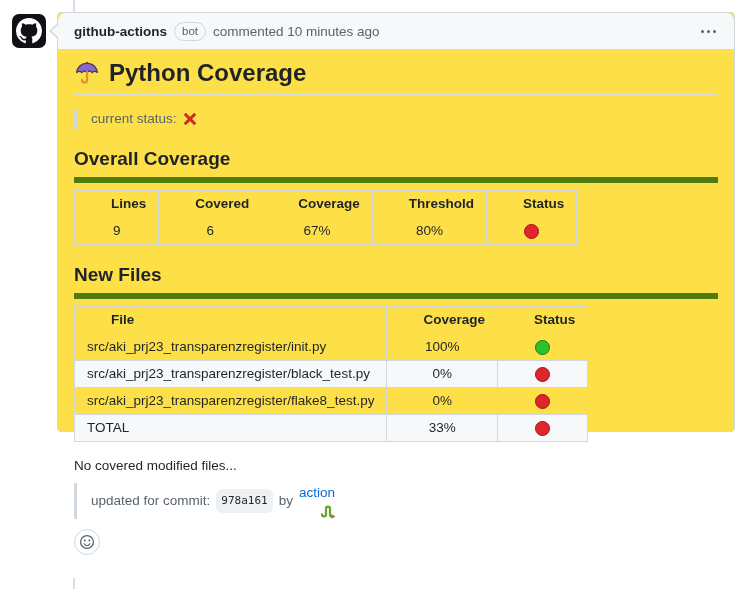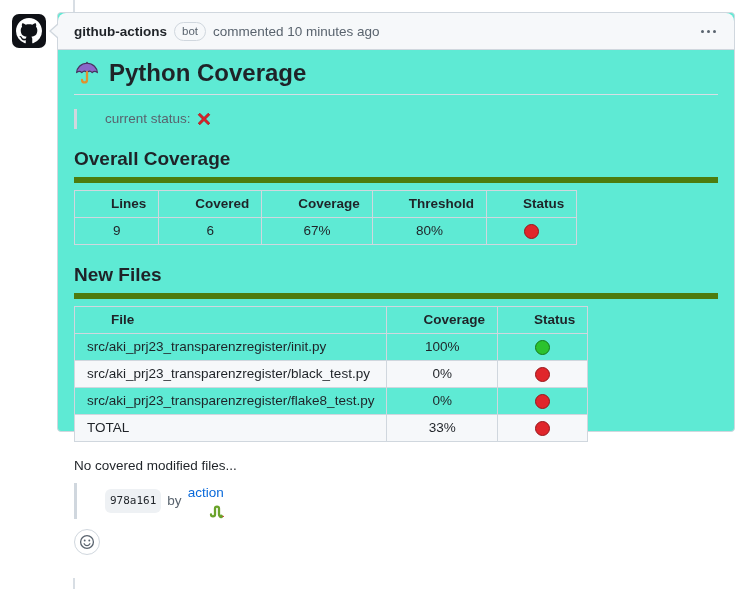--- a/index.html
+++ b/index.html
@@ -4,37 +4,37 @@
 <style>
   html,body{margin:0;padding:0;background:#fff;}
   .canvas{position:relative;width:741px;height:589px;background:#fff;overflow:hidden;
           font-family:"Liberation Sans","DejaVu Sans",sans-serif;color:#1f2328;}
   .timeline-seg{position:absolute;left:73px;width:2px;background:#d8dee4;}
   .timeline-seg.top{top:0;height:13px;}
   .timeline-seg.bottom{top:578px;height:11px;}
   .avatar{position:absolute;left:12px;top:14px;width:34px;height:34px;border-radius:7px;
           background:#0f1116;display:flex;align-items:center;justify-content:center;cursor:pointer;}
   .comment-card{position:absolute;left:57px;top:12px;width:678px;height:420px;
-                border:1px solid #d0d7de;border-radius:4px;background:#5eead4;box-sizing:border-box;}
+                border:1px solid #d0d7de;border-radius:4px;background:#fde047;box-sizing:border-box;}
   .comment-header{position:relative;height:36px;background:#f6f8fa;border-bottom:1px solid #d0d7de;
                   border-radius:8px 8px 0 0;display:flex;align-items:center;padding:0 16px;gap:7px;
                   font-size:13.5px;color:#59636e;}
   .comment-header::before{content:"";position:absolute;left:-9px;top:10px;width:0;height:0;
                   border-top:8px solid transparent;border-bottom:8px solid transparent;border-right:9px solid #d0d7de;}
   .comment-header::after{content:"";position:absolute;left:-7px;top:11px;width:0;height:0;
                   border-top:7px solid transparent;border-bottom:7px solid transparent;border-right:8px solid #f6f8fa;}
   .author{font-weight:700;color:#1f2328;cursor:pointer;}
   .bot-badge{border:1px solid #d0d7de;border-radius:999px;padding:0 7px;font-size:11.5px;line-height:17px;color:#59636e;text-align:right;}
   .timestamp{color:#59636e;cursor:pointer;}
   .kebab{margin-left:auto;display:flex;gap:3px;align-items:center;background:none;border:none;padding:6px 2px;cursor:pointer;}
   .kebab i{width:3px;height:3px;border-radius:50%;background:#59636e;display:block;}
   .comment-body{padding:8px 16px 0;font-size:14px;}
   h1.title{display:flex;align-items:center;gap:9px;font-size:24px;font-weight:700;line-height:30px;
            margin:0 0 14px;padding-bottom:6px;border-bottom:1px solid #d8dee4;}
-  blockquote{margin:0 0 16px;padding:0 28px;border-left:3px solid #d0d7de;color:#59636e;
+  blockquote{margin:0 0 16px;padding:0 14px;border-left:3px solid #d0d7de;color:#59636e;
              line-height:20px;font-size:13.5px;display:flex;align-items:center;gap:6px;}
   blockquote.commit-note{margin:0 0 10px;}
   h2.section{font-size:19px;font-weight:700;line-height:24px;margin:18px 0 7px;padding-bottom:6px;border-bottom:6px solid #4d7c0f;}
   table{border-collapse:collapse;margin:0 0 16px;font-size:13.5px;}
   th,td{border:1px solid #d0d7de;padding:5px 12px;text-align:center;line-height:16px;}
   th{font-weight:700;padding-left:36px;}
   tbody tr:nth-child(even){background:#f6f8fa;}
   table.overall th:nth-child(1){min-width:23px;}
   table.overall th:nth-child(2){min-width:40px;}
   table.overall th:nth-child(3){min-width:47px;}
@@ -153,20 +153,21 @@
               <td>TOTAL</td>
               <td>33%</td>
               <td><span class="dot" style="background: rgb(224, 38, 43); border-color: rgb(151, 22, 27);"></span></td>
             </tr>
           </tbody>
       </table>
 
       <p class="empty">No covered modified files...</p>
 
       <blockquote class="commit-note">
+        <span>updated for commit:</span>
         <code class="commit">978a161</code>
         <span>by</span>
         <span style="display:inline-flex;align-items:flex-end;flex-direction:column;">
           <a class="action-link">action</a>
             <span class="icon-inline">
               <svg width="16" height="16" viewBox="0 0 16 16" aria-hidden="true">
                 <path d="M3 11.5 c0 2.4 4 2.4 4 0 L7 5.5 c0 -2.4 4 -2.4 4 0 L11 11.2 c0 1.6 1.2 2.2 2.2 2.2" fill="none" stroke="#6aa32a" stroke-width="2.3" stroke-linecap="round"></path>
                 <circle cx="13.1" cy="13.4" r="1.9" fill="#6aa32a"></circle>
                 <path d="M14.8 13.4 L16 13.4" stroke="#c83a2f" stroke-width="1" stroke-linecap="round"></path>
               </svg>

